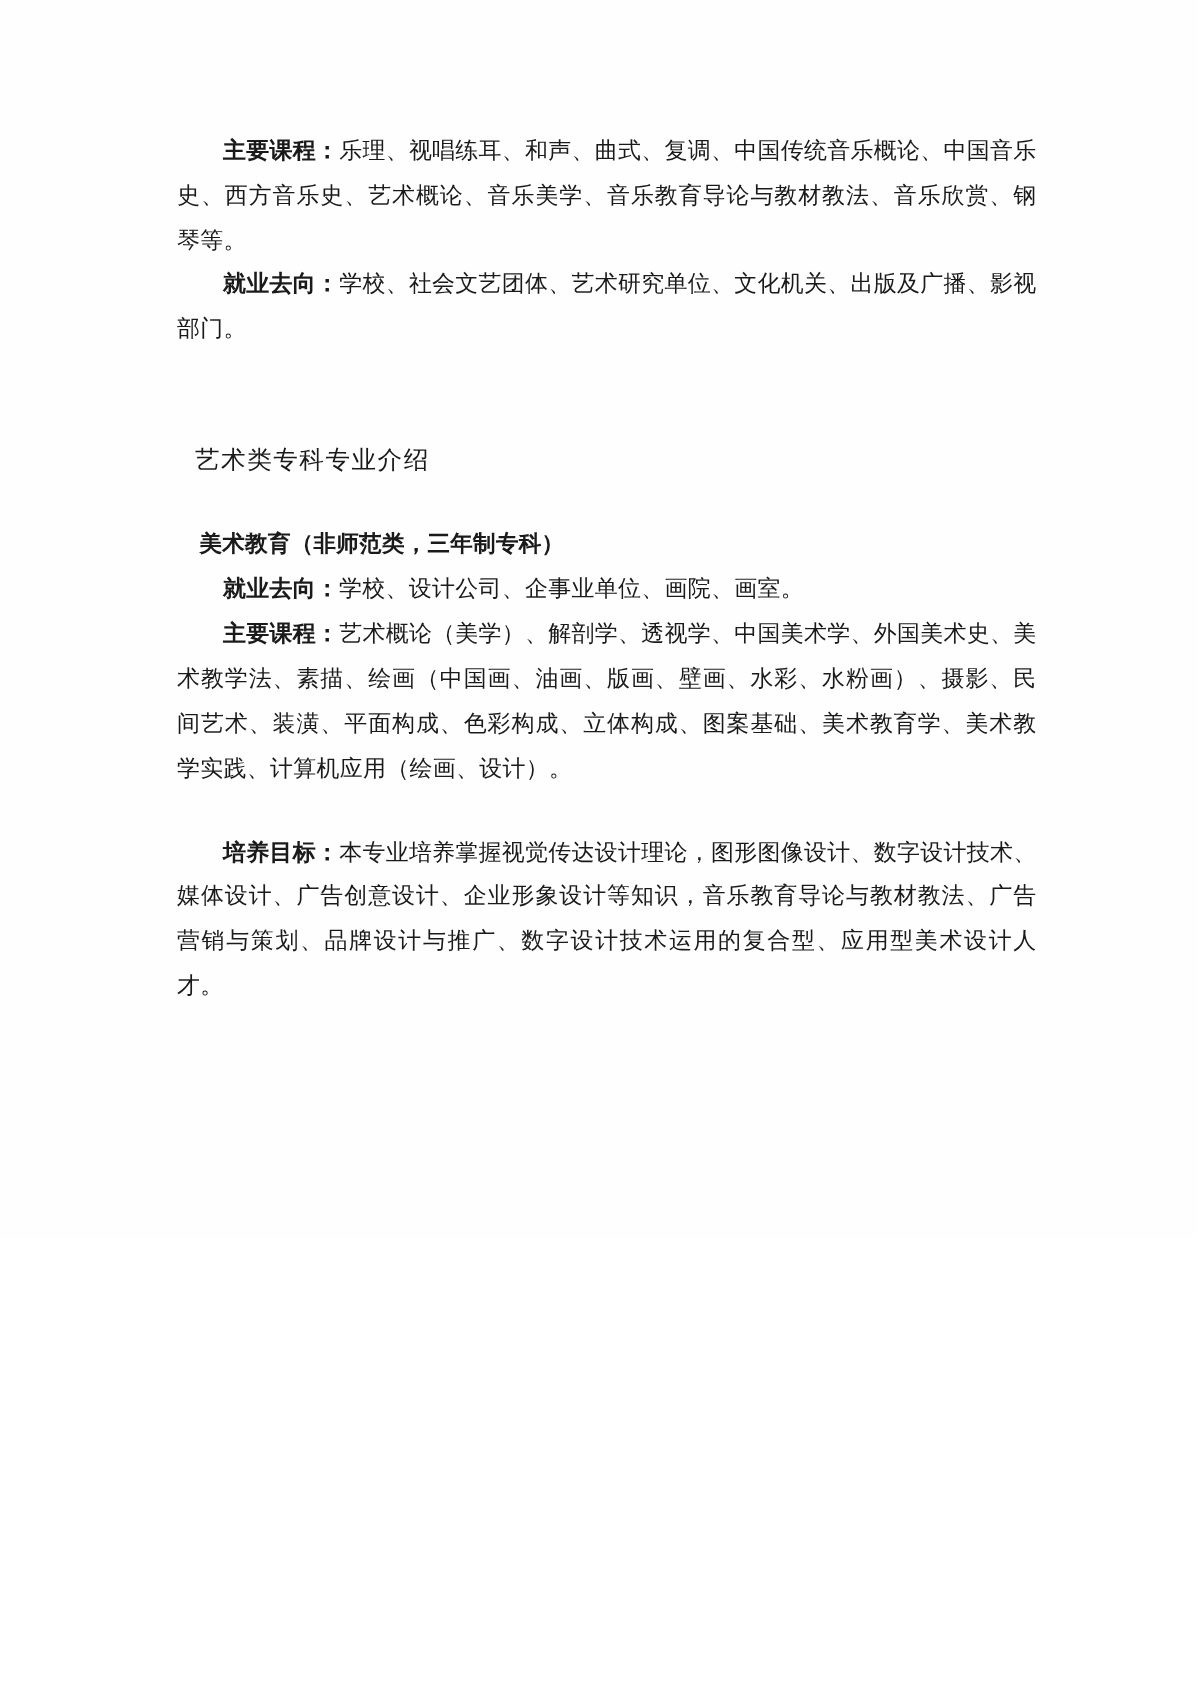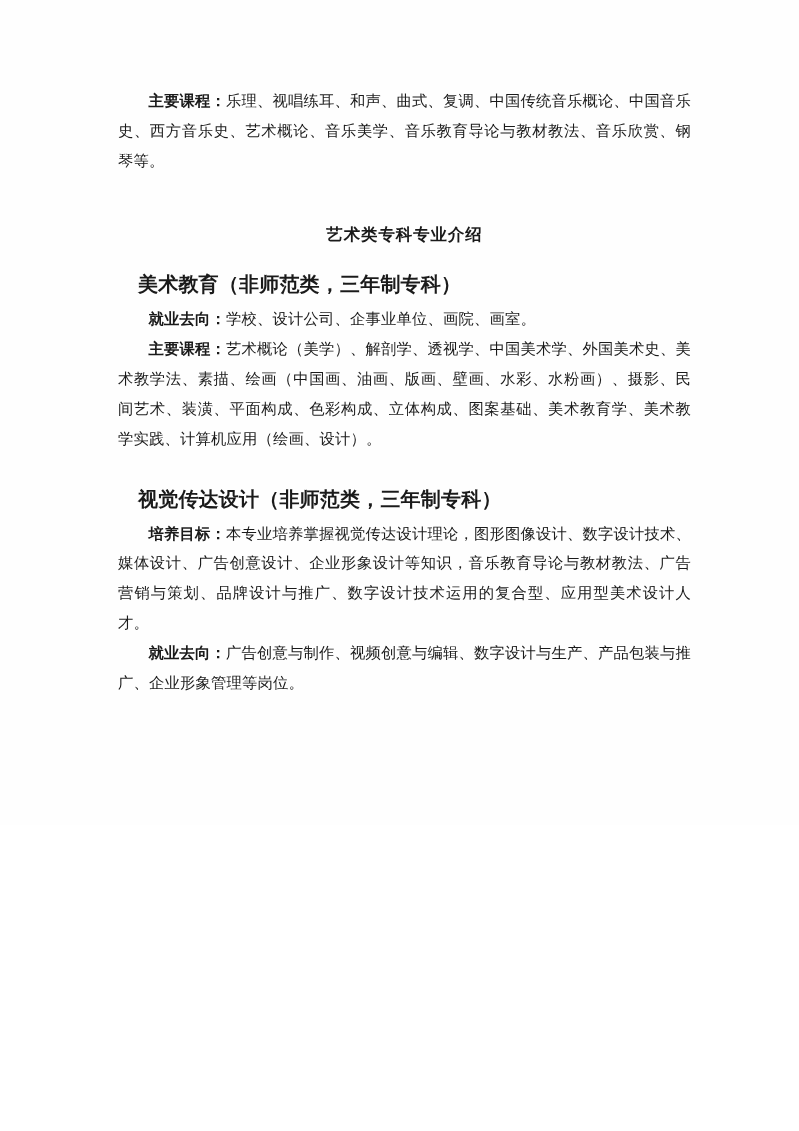--- a/index.html
+++ b/index.html
@@ -31,67 +31,65 @@
   p {
     margin: 0;
   }
   .para {
     text-indent: 2em;
   }
   .lead {
     font-weight: bold;
   }
   .section-title {
-    text-align: center;
-    font-weight: bold;
+    font-weight: normal;
     font-size: 16.4px;
-    margin: 0;
+    margin: 12px;
     letter-spacing: 1px;
   }
   .gap-lg {
     height: 44px;
   }
   .gap-md {
     height: 26px;
   }
   .gap-sm {
     height: 14px;
   }
   .sub-head {
     text-indent: 1em;
     font-weight: bold;
-    font-size: 20px;
+    font-size: 15px;
   }
 </style>
 </head>
 <body>
 
 <div class="page">
   <div class="doc-body">
 
     <p class="para"><span class="lead">主要课程：</span><span>乐理、视唱练耳、和声、曲式、复调、中国传统音乐概论、中国音乐史、西方音乐史、艺术概论、音乐美学、音乐教育导论与教材教法、音乐欣赏、钢琴等。</span></p>
 
 
+    <p class="para"><span class="lead">就业去向：</span><span>学校、社会文艺团体、艺术研究单位、文化机关、出版及广播、影视部门。</span></p>
 
     <div class="gap-lg"></div>
 
     <p class="section-title">艺术类专科专业介绍</p>
 
     <div class="gap-sm"></div>
 
     <p class="sub-head">美术教育（非师范类，三年制专科）</p>
 
 
     <p class="para"><span class="lead">就业去向：</span><span>学校、设计公司、企事业单位、画院、画室。</span></p>
 
     <p class="para"><span class="lead">主要课程：</span><span>艺术概论（美学）、解剖学、透视学、中国美术学、外国美术史、美术教学法、素描、绘画（中国画、油画、版画、壁画、水彩、水粉画）、摄影、民间艺术、装潢、平面构成、色彩构成、立体构成、图案基础、美术教育学、美术教学实践、计算机应用（绘画、设计）。</span></p>
 
     <div class="gap-md"></div>
 
-    <p class="sub-head">视觉传达设计（非师范类，三年制专科）</p>
 
     <p class="para"><span class="lead">培养目标：</span><span>本专业培养掌握视觉传达设计理论，图形图像设计、数字设计技术、媒体设计、广告创意设计、企业形象设计等知识，音乐教育导论与教材教法、广告营销与策划、品牌设计与推广、数字设计技术运用的复合型、应用型美术设计人才。</span></p>
 
 
-    <p class="para"><span class="lead">就业去向：</span><span>广告创意与制作、视频创意与编辑、数字设计与生产、产品包装与推广、企业形象管理等岗位。</span></p>
 
   </div>
 </div>
 
 </body></html>

